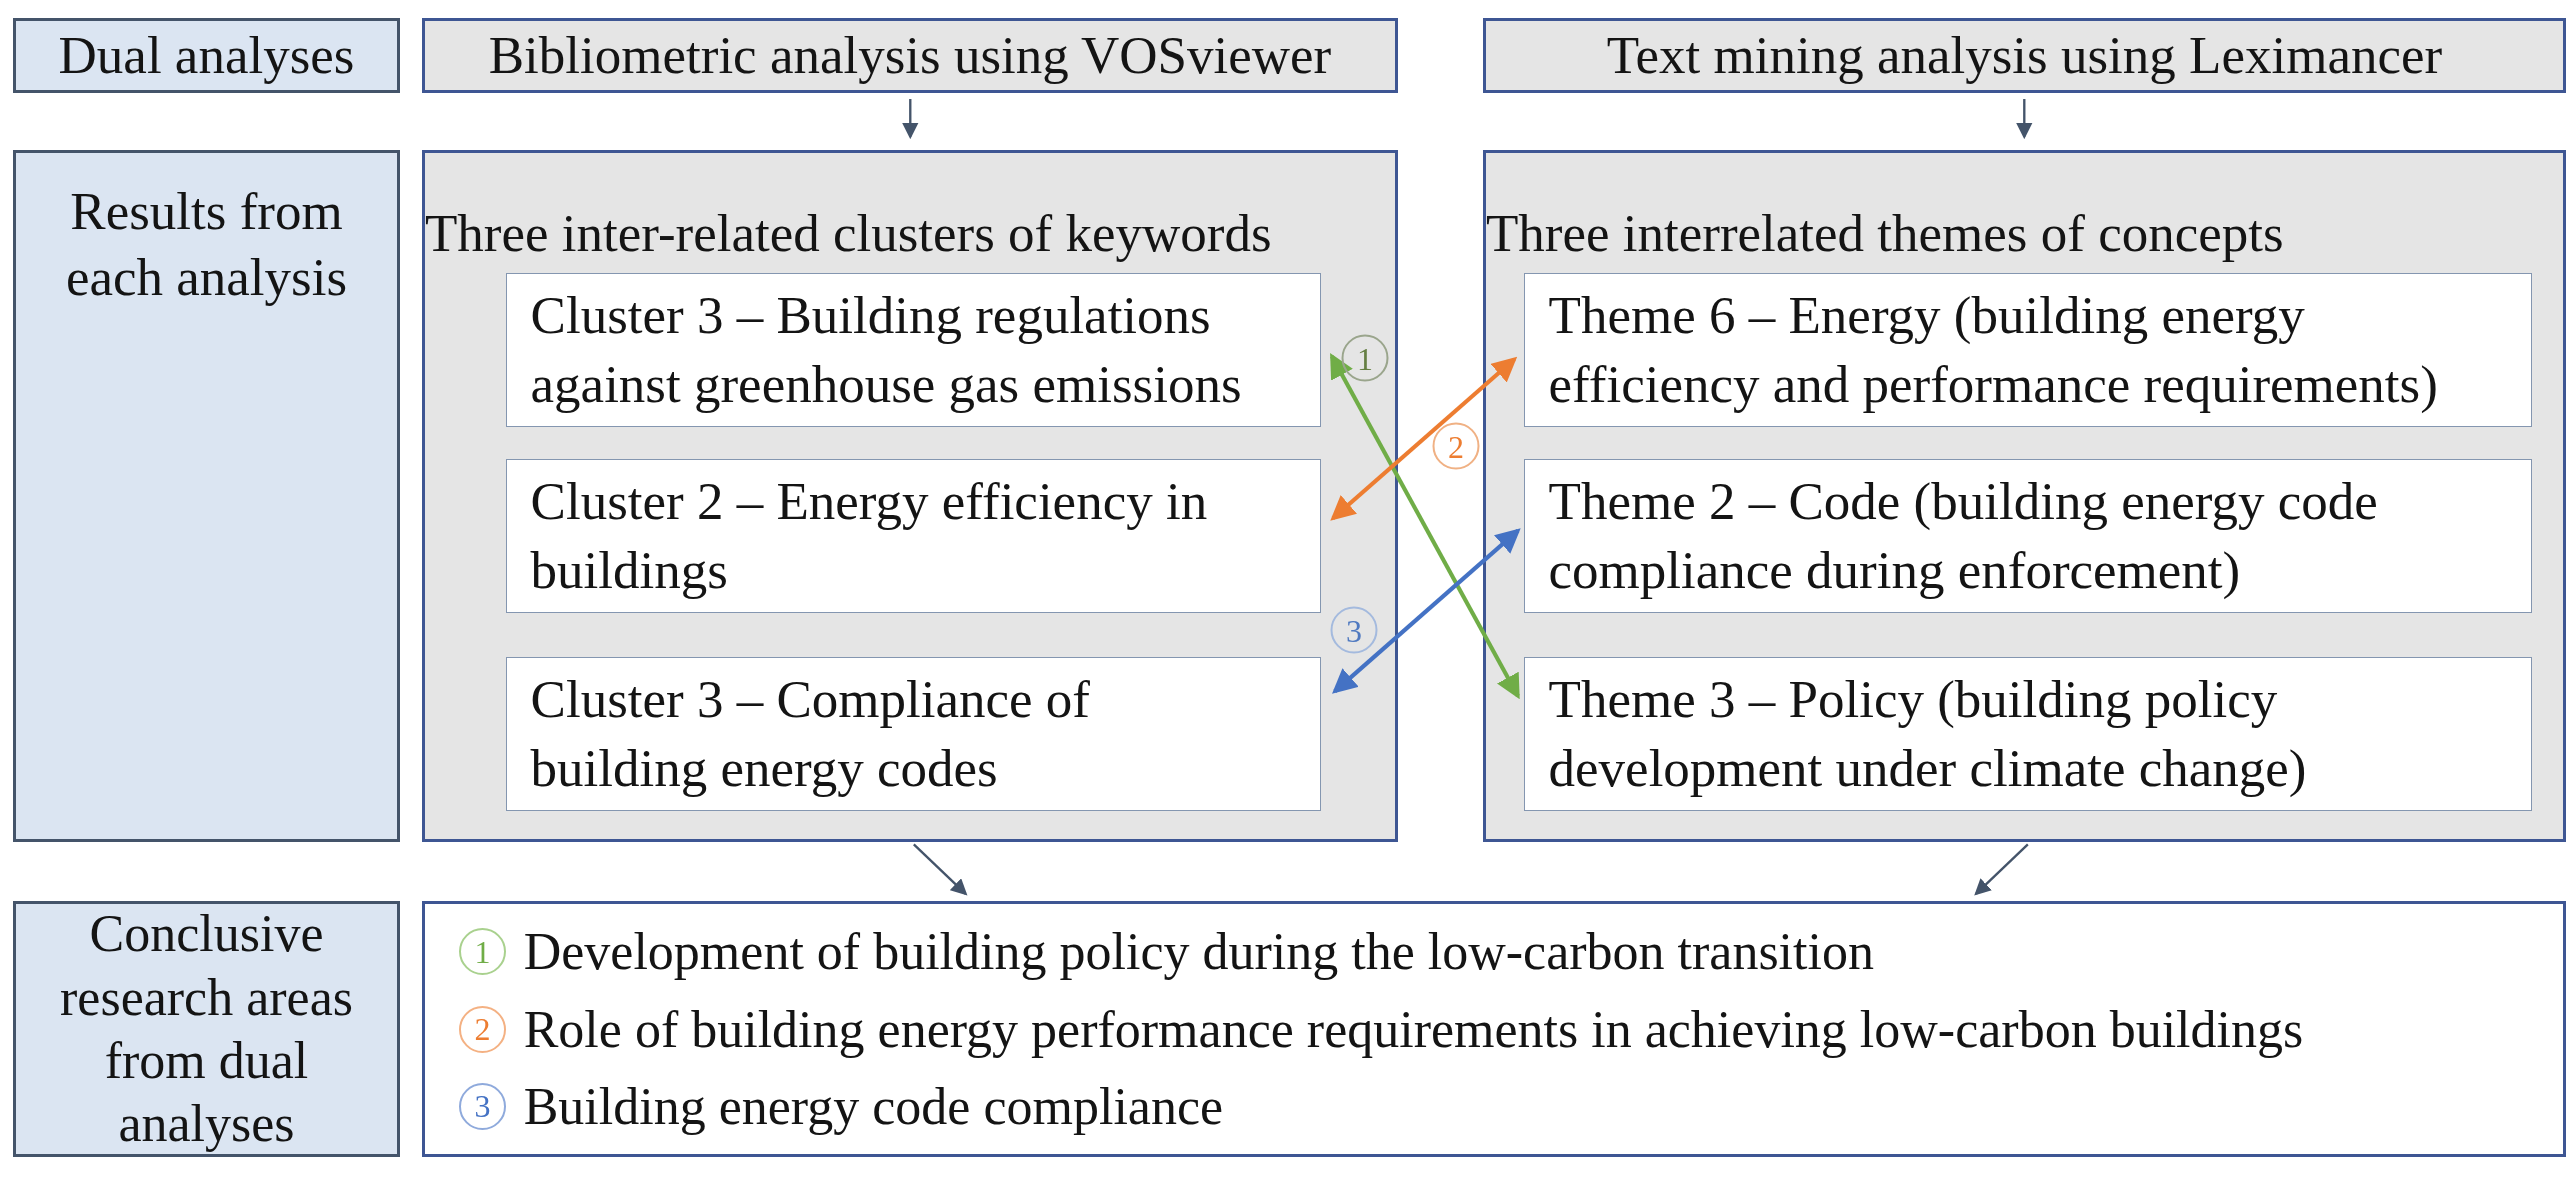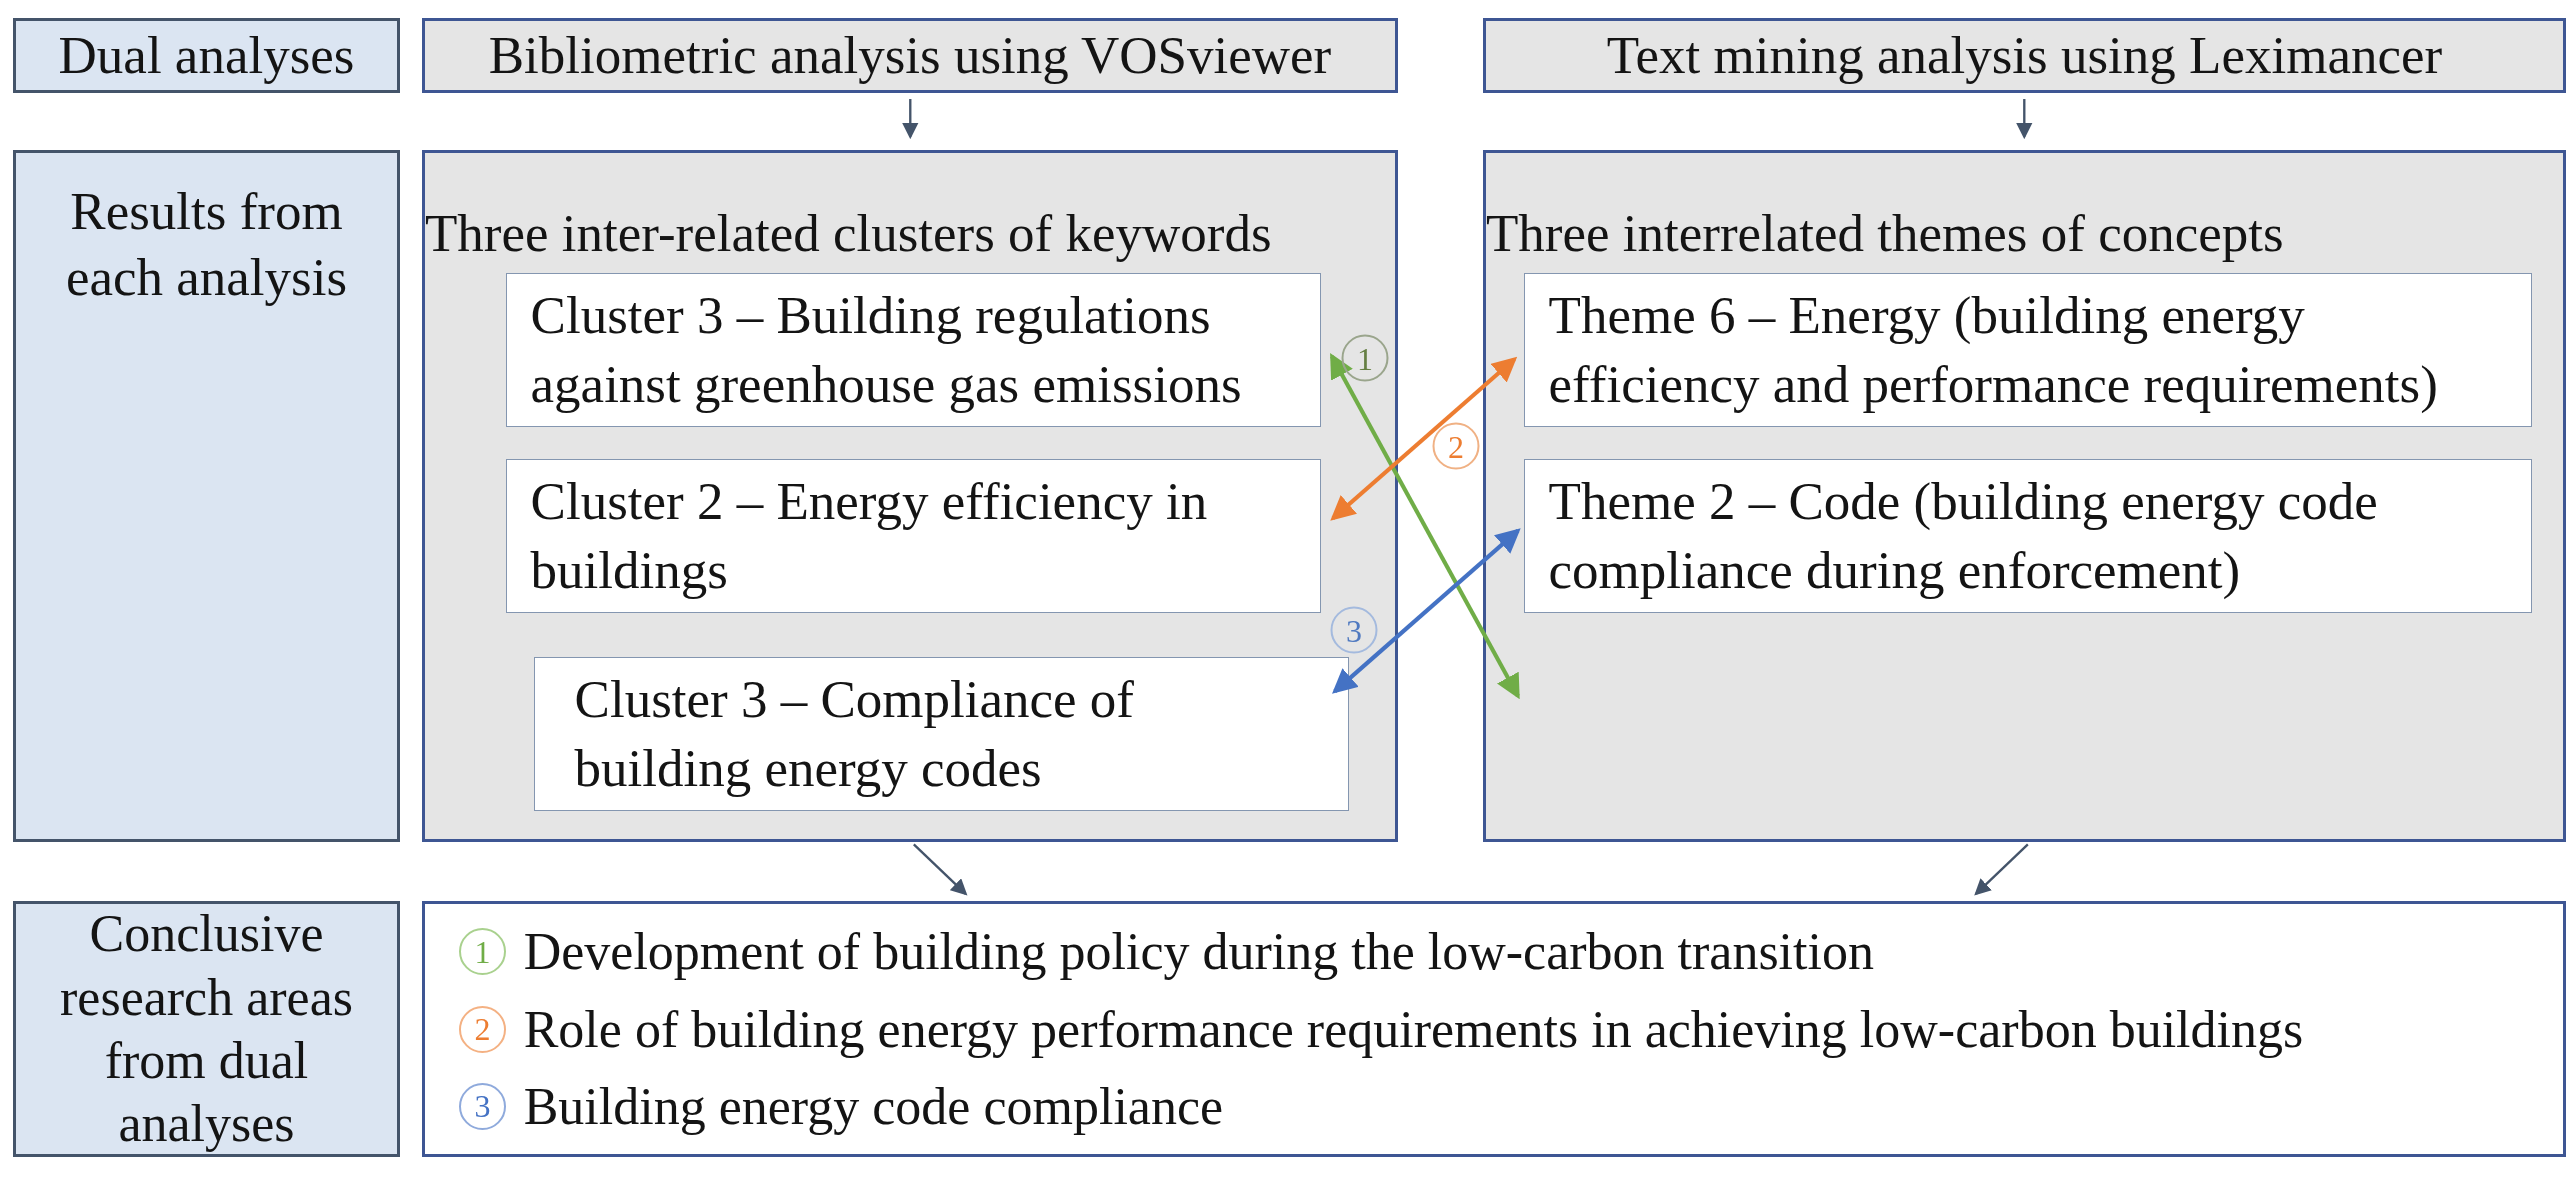--- a/index.html
+++ b/index.html
@@ -118,29 +118,32 @@
   <div class="bigbox" style="left:1483px; top:150px; width:1083px; height:692px;">
     <div class="panel-title">Three interrelated themes of concepts</div>
   </div>
 
   <div class="innerbox clusters" style="left:506px; top:273px;  width:815px; height:154px;">
     <span class="txt">Cluster 3 – Building regulations against greenhouse gas emissions</span>
   </div>
   <div class="innerbox clusters" style="left:506px; top:459px;  width:815px; height:154px;">
     <span class="txt">Cluster 2 – Energy efficiency in buildings</span>
   </div>
-  <div class="innerbox clusters" style="left:534px; top:657px; width:815px; height:154px;padding-left:16px;">
+  <div class="innerbox clusters" style="left:506px; top:657px; width:815px; height:154px;">
     <span class="txt">Cluster 3 – Compliance of building energy codes</span>
   </div>
 
   <div class="innerbox themes" style="left:1524px; top:273px;  width:1008px; height:154px;">
     <span class="txt">Theme 6 – Energy (building energy efficiency and performance requirements)</span>
   </div>
   <div class="innerbox themes" style="left:1524px; top:459px;  width:1008px; height:154px;">
     <span class="txt">Theme 2 – Code (building energy code compliance during enforcement)</span>
+  </div>
+  <div class="innerbox themes" style="left:1524px; top:657px; width:1008px; height:154px;">
+    <span class="txt">Theme 3 – Policy (building policy development under climate change)</span>
   </div>
 
   <svg class="arrows-svg" viewBox="0 0 4375 2002" width="2576" height="1179">
     <defs>
       <marker id="ah-green" viewBox="0 0 10 10" refX="8.5" refY="5" markerWidth="6" markerHeight="6" orient="auto-start-reverse">
         <path d="M0,0 L10,5 L0,10 z" fill="#70ad47"></path>
       </marker>
       <marker id="ah-orange" viewBox="0 0 10 10" refX="8.5" refY="5" markerWidth="6" markerHeight="6" orient="auto-start-reverse">
         <path d="M0,0 L10,5 L0,10 z" fill="#ed7d31"></path>
       </marker>

